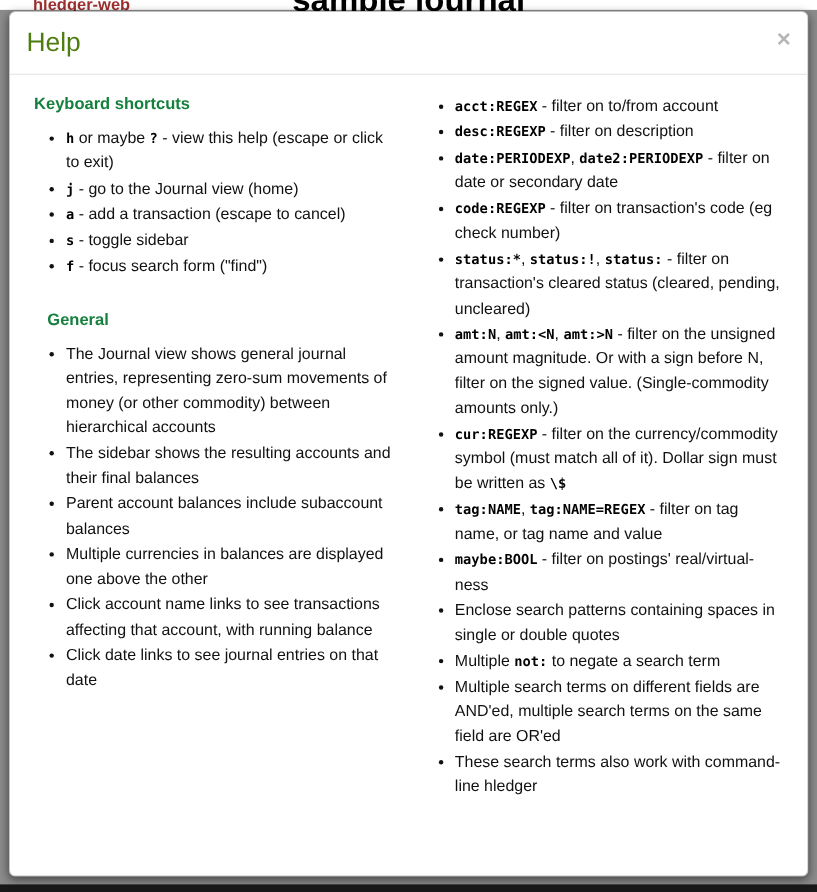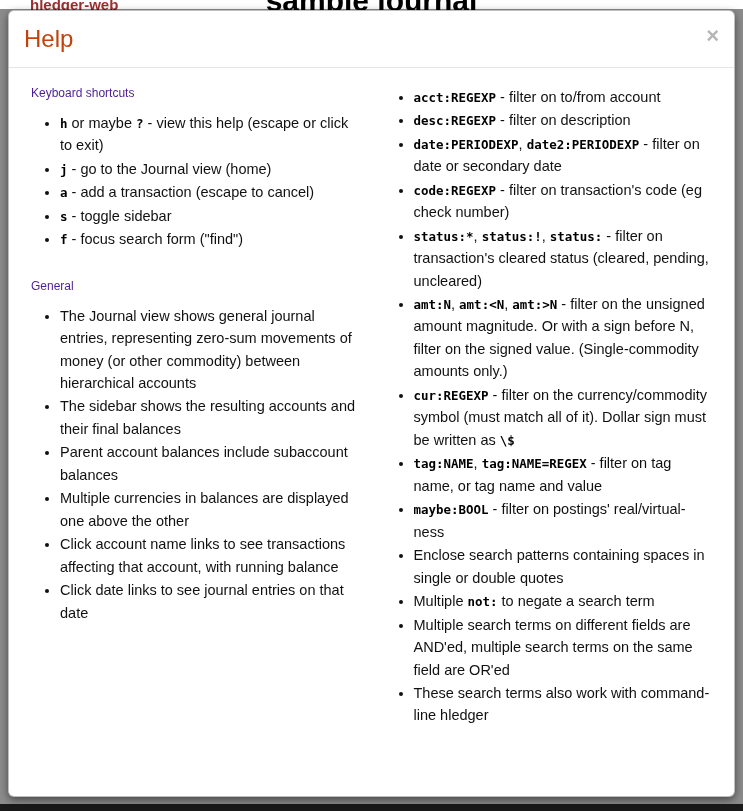--- a/index.html
+++ b/index.html
@@ -52,44 +52,44 @@
   }
   .modal-header {
     position: relative;
     padding: 14px 15px 13px 15px;
     border-bottom: 1px solid #e5e5e5;
   }
   .modal-title {
     margin: 0;
     font-size: 24px;
     font-weight: 500;
-    color: #c2410c;
+    color: #4d7c0f;
     line-height: 1.2;
   }
   .close {
     position: absolute; top: 14px; right: 15px;
     font-size: 22px; line-height: 1;
     color: #b6b6b6;
     font-weight: bold;
     cursor: pointer;
     user-select: none;
   }
   .modal-body {
     padding: 18px 20px 10px 22px;
     display: flex;
     gap: 24px;
   }
   .col { flex: 1 1 0; min-width: 0; }
   .section-heading {
     margin: 0 0 12px 0;
-    font-size: 12px;
-    font-weight: normal;
-    color: #4c1d95;
+    font-size: 15px;
+    font-weight: bold;
+    color: #15803d;
   }
-  .section-heading.mt { margin-top: 28px; }
+  .section-heading.mt { margin-top: 28px; margin-left: 12px; }
   ul.help-list {
     margin: 0 0 24px 0;
     padding: 0 0 0 29px;
     list-style: disc;
   }
   ul.help-list li {
     font-size: 14.5px;
     line-height: 1.55;
     color: #111;
     margin: 0 0 1px 0;
@@ -133,21 +133,21 @@
           <li><span class="txt">The Journal view shows general journal entries, representing zero-sum movements of money (or other commodity) between hierarchical accounts</span></li>
           <li><span class="txt">The sidebar shows the resulting accounts and their final balances</span></li>
           <li><span class="txt">Parent account balances include subaccount balances</span></li>
           <li><span class="txt">Multiple currencies in balances are displayed one above the other</span></li>
           <li><span class="txt">Click account name links to see transactions affecting that account, with running balance</span></li>
           <li><span class="txt">Click date links to see journal entries on that date</span></li>
         </ul>
     </div>
     <div class="col">
       <ul class="help-list">
-          <li><span class="code">acct:REGEXP</span><span class="txt"> - filter on to/from account</span></li>
+          <li><span class="code">acct:REGEX</span><span class="txt"> - filter on to/from account</span></li>
           <li><span class="code">desc:REGEXP</span><span class="txt"> - filter on description</span></li>
           <li><span class="code">date:PERIODEXP</span><span class="txt">, </span><span class="code">date2:PERIODEXP</span><span class="txt"> - filter on date or secondary date</span></li>
           <li><span class="code">code:REGEXP</span><span class="txt"> - filter on transaction's code (eg check number)</span></li>
           <li><span class="code">status:*</span><span class="txt">, </span><span class="code">status:!</span><span class="txt">, </span><span class="code">status:</span><span class="txt"> - filter on transaction's cleared status (cleared, pending, uncleared)</span></li>
           <li><span class="code">amt:N</span><span class="txt">, </span><span class="code">amt:&lt;N</span><span class="txt">, </span><span class="code">amt:&gt;N</span><span class="txt"> - filter on the unsigned amount magnitude. Or with a sign before N, filter on the signed value. (Single-commodity amounts only.)</span></li>
           <li><span class="code">cur:REGEXP</span><span class="txt"> - filter on the currency/commodity symbol (must match all of it). Dollar sign must be written as </span><span class="code">\$</span></li>
           <li><span class="code">tag:NAME</span><span class="txt">, </span><span class="code">tag:NAME=REGEX</span><span class="txt"> - filter on tag name, or tag name and value</span></li>
           <li><span class="code">maybe:BOOL</span><span class="txt"> - filter on postings' real/virtual-ness</span></li>
           <li><span class="txt">Enclose search patterns containing spaces in single or double quotes</span></li>
           <li><span class="txt">Multiple </span><span class="code">not:</span><span class="txt"> to negate a search term</span></li>

